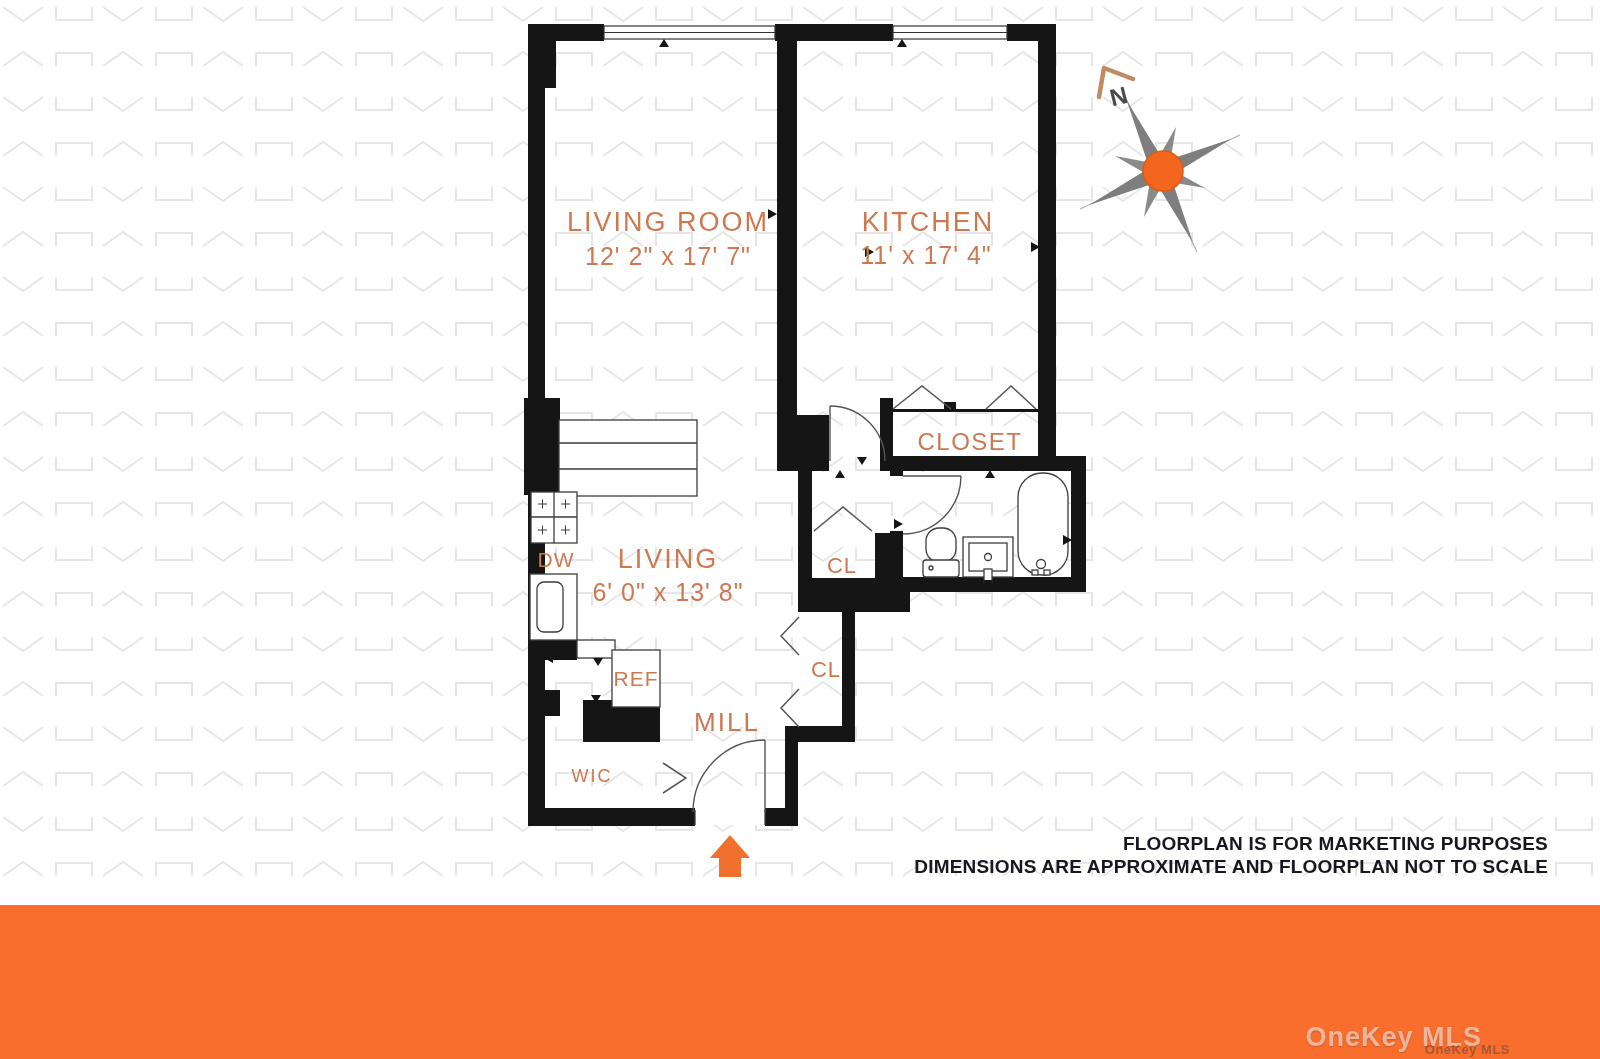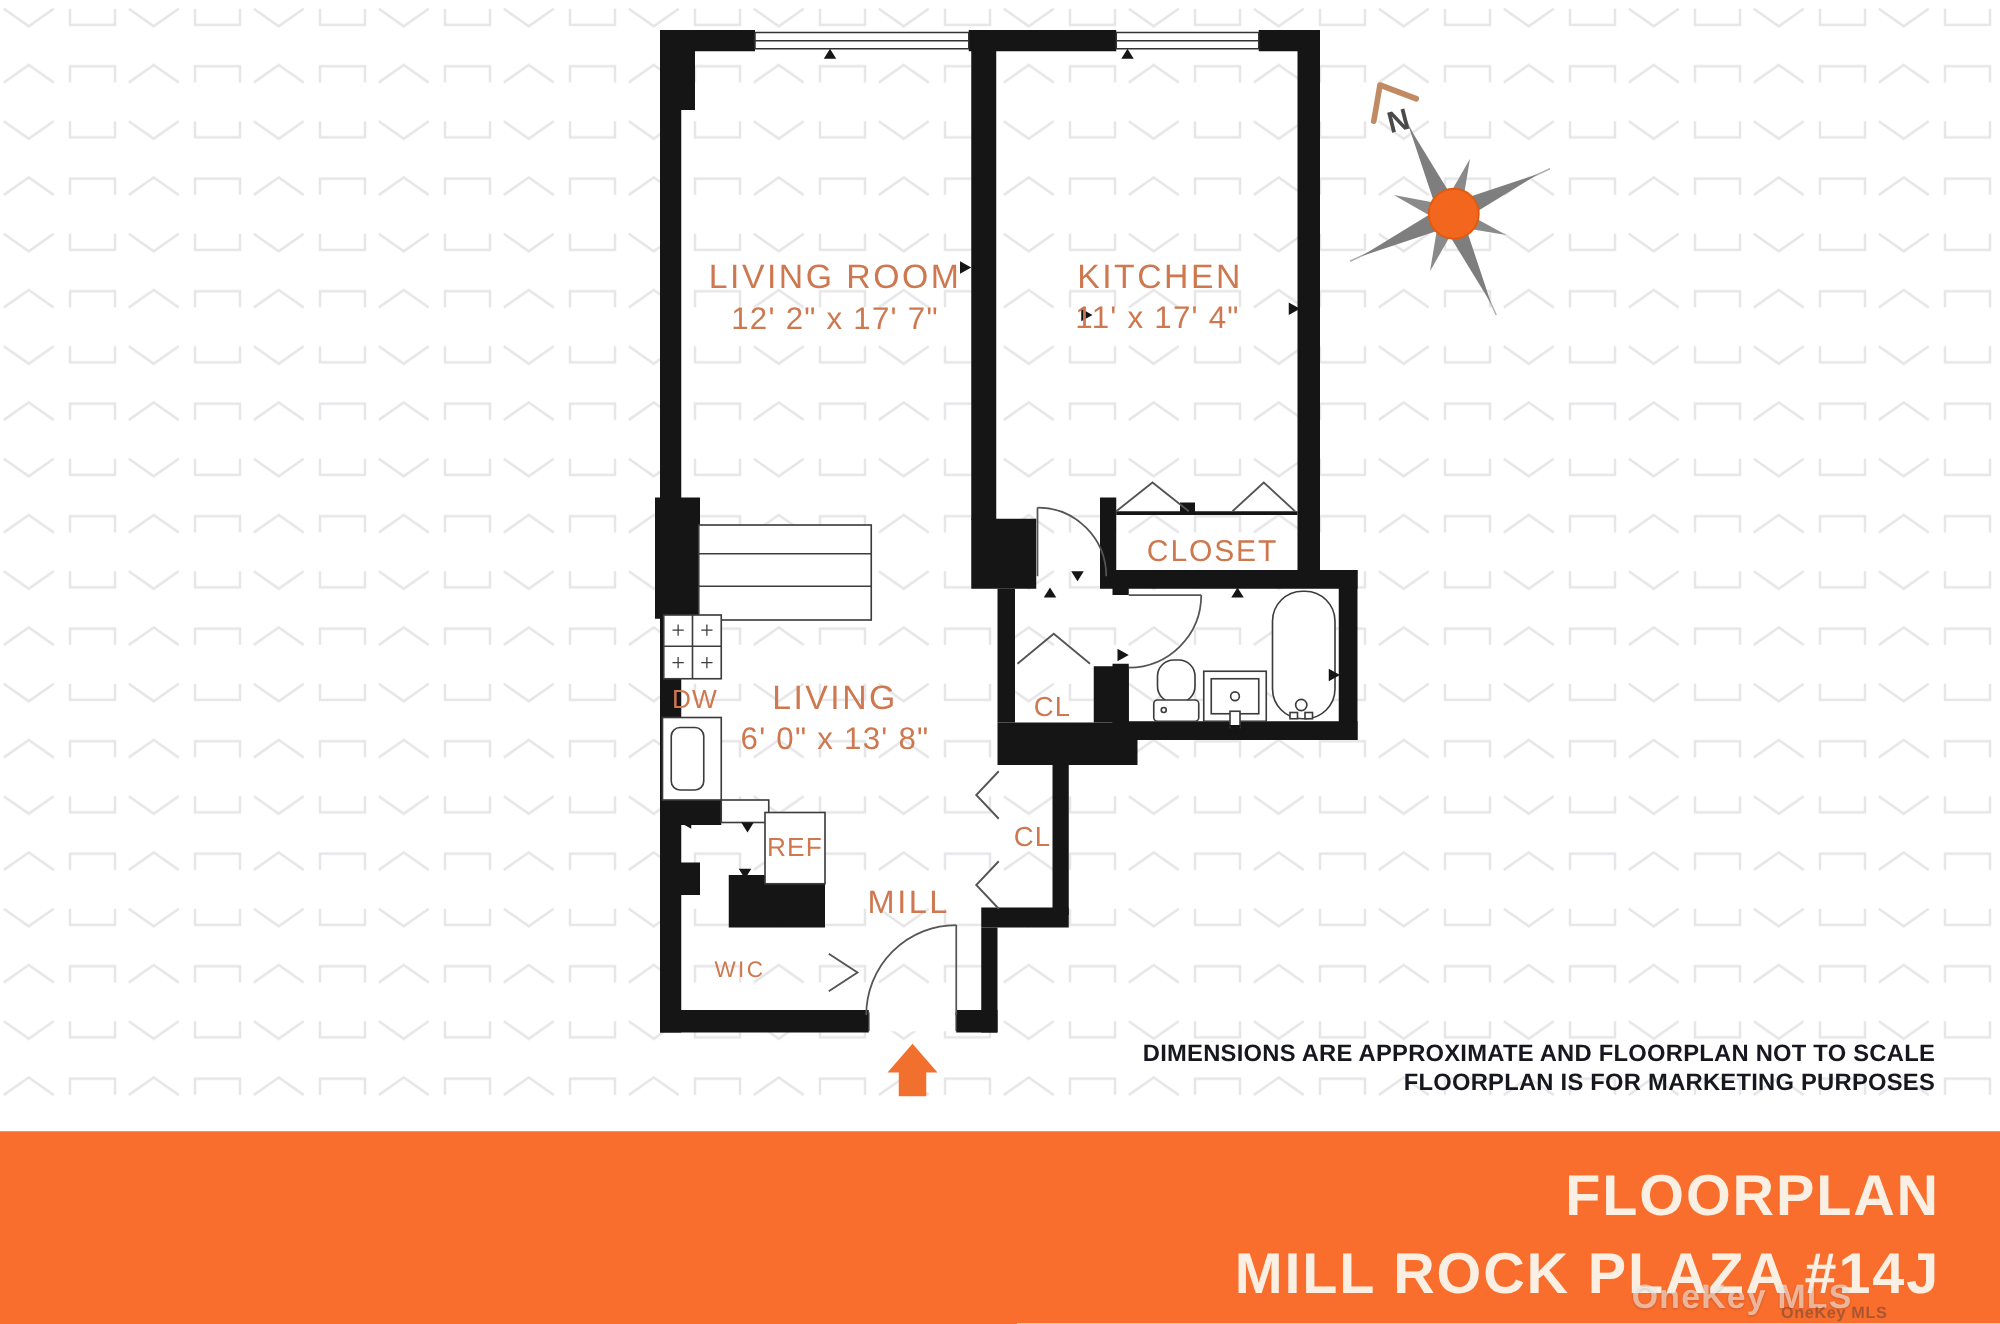--- a/index.html
+++ b/index.html
@@ -213,26 +213,22 @@
   <div class="lbl lbl-room" style="left:668px;top:559px">LIVING</div>
   <div class="lbl lbl-dims" style="left:668px;top:592px">6' 0" x 13' 8"</div>
   <div class="lbl lbl-small" style="left:556px;top:560px">DW</div>
   <div class="lbl lbl-small" style="left:636px;top:679px">REF</div>
   <div class="lbl lbl-small" style="left:842px;top:566px;font-size:22px">CL</div>
   <div class="lbl lbl-small" style="left:826px;top:670px;font-size:22px">CL</div>
   <div class="lbl lbl-room" style="left:727px;top:722px;font-size:26px">MILL</div>
   <div class="lbl lbl-room" style="left:592px;top:776px;font-size:18px">WIC</div>
 
   <div class="disclaimer">
+    <div>FLOORPLAN IS FOR MARKETING PURPOSES</div>
     <div>DIMENSIONS ARE APPROXIMATE AND FLOORPLAN NOT TO SCALE</div>
-    <div>FLOORPLAN IS FOR MARKETING PURPOSES</div>
   </div>
 
   <div class="banner">
-    <div class="banner-text">
-      <div>FLOORPLAN</div>
-      <div>MILL ROCK PLAZA #14J</div>
-    </div>
     <div class="wm-big">OneKey MLS</div>
     <div class="wm-small">OneKey MLS</div>
   </div>
 
 </div>
 
 </body></html>

